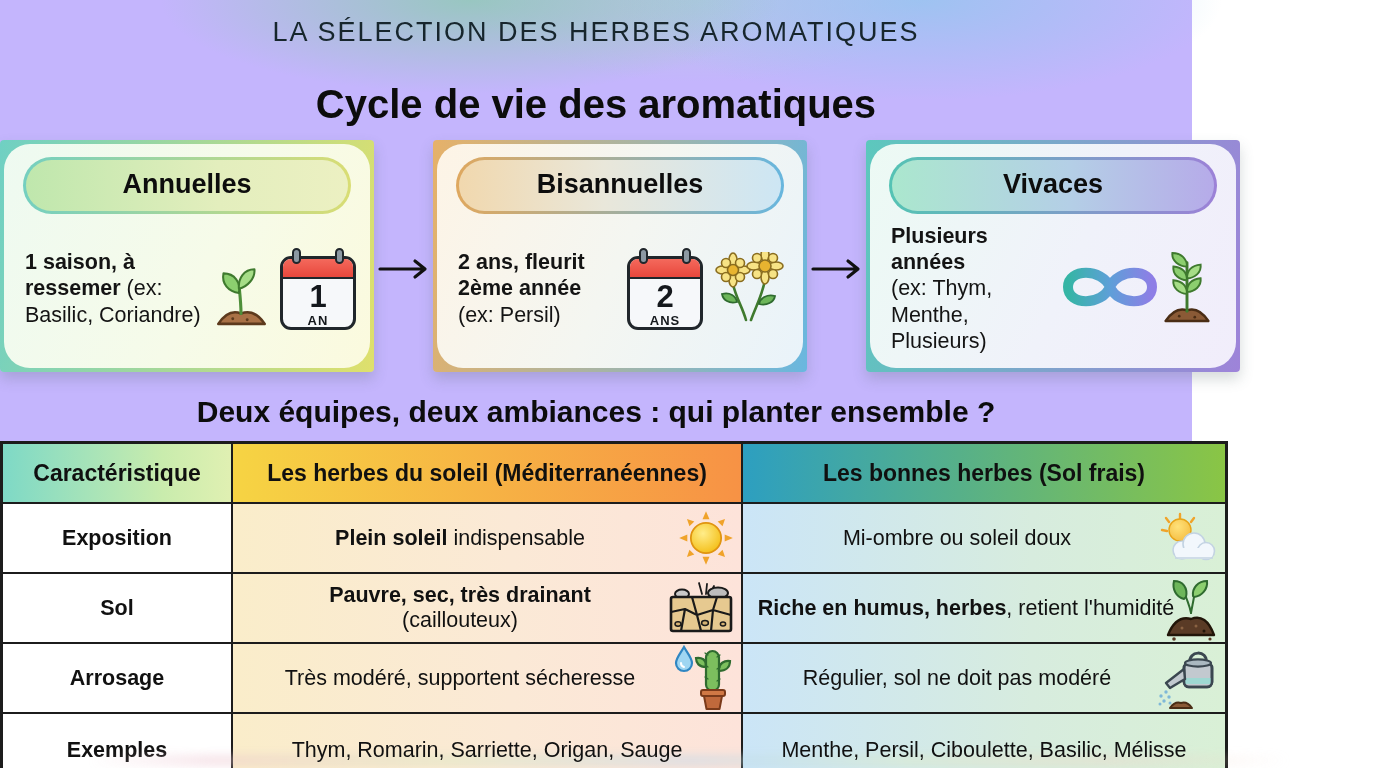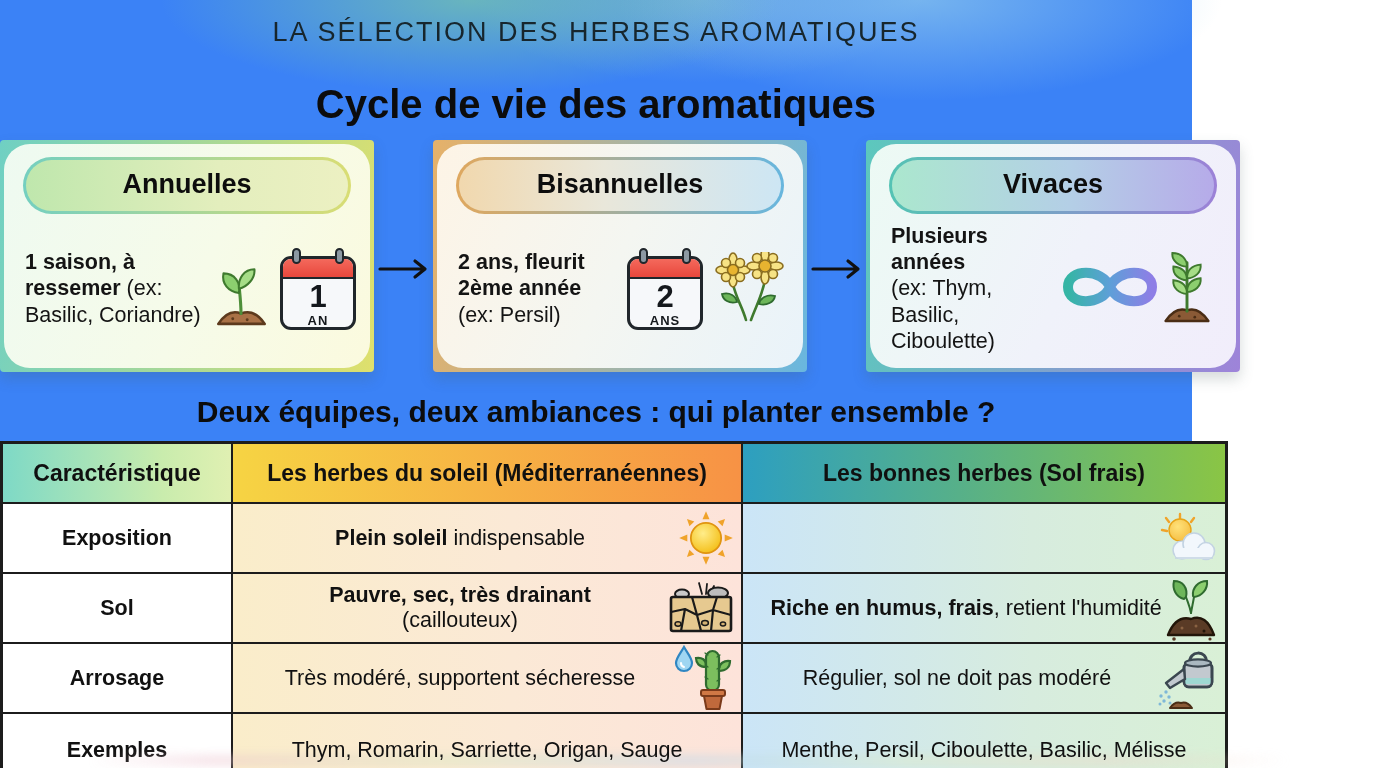--- a/index.html
+++ b/index.html
@@ -1,21 +1,21 @@
 <!DOCTYPE html>
 <html><head>
 <meta charset="utf-8">
 <style>
   * { margin:0; padding:0; box-sizing:border-box; }
   html,body { width:1376px; height:768px; }
   body {
     font-family:"Liberation Sans", sans-serif;
     background:#ffffff; color:#111; overflow:hidden;
   }
-  .canvas { position:relative; width:1192px; height:768px; background:#3b82f6; }
+  .canvas { position:relative; width:1192px; height:768px; background:#c4b5fd; }
 
   
   .top-wash {
     position:absolute; top:0; left:0; width:1376px; height:165px; pointer-events:none;
     background:
       radial-gradient(ellipse 430px 130px at 470px 0px,  rgba(129,208,160,0.65), rgba(129,208,160,0) 72%),
       radial-gradient(ellipse 420px 140px at 920px 0px,  rgba(142,201,236,0.70), rgba(142,201,236,0) 72%),
       radial-gradient(ellipse 300px 110px at 700px 0px,  rgba(170,220,200,0.40), rgba(170,220,200,0) 75%);
   }
 
@@ -231,21 +231,21 @@
           <path d="M2,12 H46 M37,4 L47,12 L37,20" stroke="#111" stroke-width="3.2" fill="none" stroke-linecap="round" stroke-linejoin="round"></path>
         </svg>
     </span>
 
     <div class="card-outer card3-outer card3">
       <div class="card-inner card3-inner">
         <div class="pill-outer pill3-outer">
           <div class="pill-inner pill3-inner">Vivaces</div>
         </div>
         <div class="card-body">
-          <div class="card-text"><span class="b">Plusieurs années</span><br><span> (ex: Thym, Basilic, Ciboulette)</span></div>
+          <div class="card-text"><span class="b">Plusieurs années</span><br><span> (ex: Thym, Menthe, Plusieurs)</span></div>
           <div class="card-icons">
             <span style="margin-right:-14px;">
               <svg width="112" height="62" viewBox="0 0 112 62">
                 <defs>
                   <linearGradient id="ginf" x1="0" y1="0" x2="1" y2="0">
                     <stop offset="0" stop-color="#35b5a5"></stop>
                       <stop offset="0.5" stop-color="#5e9fd8"></stop>
                       <stop offset="1" stop-color="#8e7ee6"></stop>
                   </linearGradient>
                 </defs>
@@ -300,20 +300,21 @@
               <polygon points="7.7,7.7 14,9.8 9.8,14"></polygon>
                 <polygon points="40.3,7.7 38.2,14 34,9.8"></polygon>
               <polygon points="7.7,40.3 9.8,34 14,38.2"></polygon>
                 <polygon points="40.3,40.3 34,38.2 38.2,34"></polygon>
             </g>
             <circle cx="24" cy="24" r="13" fill="url(#gsun)" stroke="#e09410" stroke-width="1.5"></circle>
           </svg>
         </span>
       </div>
       <div class="tcell c-fresh">
+        <div class="cell-text pad-icon"><span class="b"></span><span>Mi-ombre ou soleil doux</span></div>
         <span class="cell-icon">
           <svg width="60" height="52" viewBox="0 0 60 52">
             <defs>
                 <radialGradient id="gsun2" cx="0.4" cy="0.35" r="0.8">
                   <stop offset="0" stop-color="#ffe27a"></stop>
                   <stop offset="1" stop-color="#f3b93c"></stop>
                 </radialGradient>
               </defs>
             <g stroke="#f0a32a" stroke-width="2.4" stroke-linecap="round">
               <line x1="22" y1="2" x2="22" y2="7"></line>
@@ -352,21 +353,21 @@
             <ellipse cx="50" cy="13" rx="10" ry="5.5" fill="#bdbdbd" stroke="#1a1a1a" stroke-width="2"></ellipse>
             <rect x="3" y="17" width="60" height="34" rx="2" fill="#e6c990" stroke="#1a1a1a" stroke-width="2.6"></rect>
             <path d="M3,32 L17,29 L29,35 L45,30 L63,35 M17,29 L13,51 M29,35 L33,51 M45,30 L43,51 M29,35 L24,17 M45,30 L49,17" fill="none" stroke="#1a1a1a" stroke-width="2.2" stroke-linejoin="round"></path>
             <ellipse cx="10" cy="44" rx="3" ry="2.2" fill="#d4b273" stroke="#1a1a1a" stroke-width="1.5"></ellipse>
             <ellipse cx="37" cy="43" rx="3.4" ry="2.4" fill="#d4b273" stroke="#1a1a1a" stroke-width="1.5"></ellipse>
             <ellipse cx="55" cy="44" rx="2.6" ry="2" fill="#d4b273" stroke="#1a1a1a" stroke-width="1.5"></ellipse>
           </svg>
         </span>
       </div>
       <div class="tcell c-fresh">
-        <div class="cell-text pad-icon" style="padding-right:46px;"><span class="b">Riche en humus, frais</span><span>, retient l'humidité</span></div>
+        <div class="cell-text pad-icon" style="padding-right:46px;"><span class="b">Riche en humus, herbes</span><span>, retient l'humidité</span></div>
         <span class="cell-icon">
           <svg width="54" height="70" viewBox="0 0 54 70">
             <path d="M20,26 C12,24 8,16 10,8 C19,8 24,15 22,24 Z" fill="#6db65a" stroke="#2f6b2f" stroke-width="2"></path>
             <path d="M30,24 C38,23 44,16 43,8 C34,8 28,15 29,23 Z" fill="#8ccf6f" stroke="#2f6b2f" stroke-width="2"></path>
             <path d="M22,24 C24,30 26,34 27,40" stroke="#2f6b2f" stroke-width="2" fill="none" stroke-linecap="round"></path>
             <path d="M30,24 C29,30 28,34 27,40" stroke="#2f6b2f" stroke-width="2" fill="none" stroke-linecap="round"></path>
             <path d="M4,62 Q12,42 27,46 Q42,40 50,62 Z" fill="#5a3b26" stroke="#221509" stroke-width="2.4" stroke-linejoin="round"></path>
             <circle cx="18" cy="55" r="1.5" fill="#8a6242"></circle>
               <circle cx="32" cy="53" r="1.5" fill="#8a6242"></circle>
             <circle cx="40" cy="58" r="1.5" fill="#221509"></circle>

